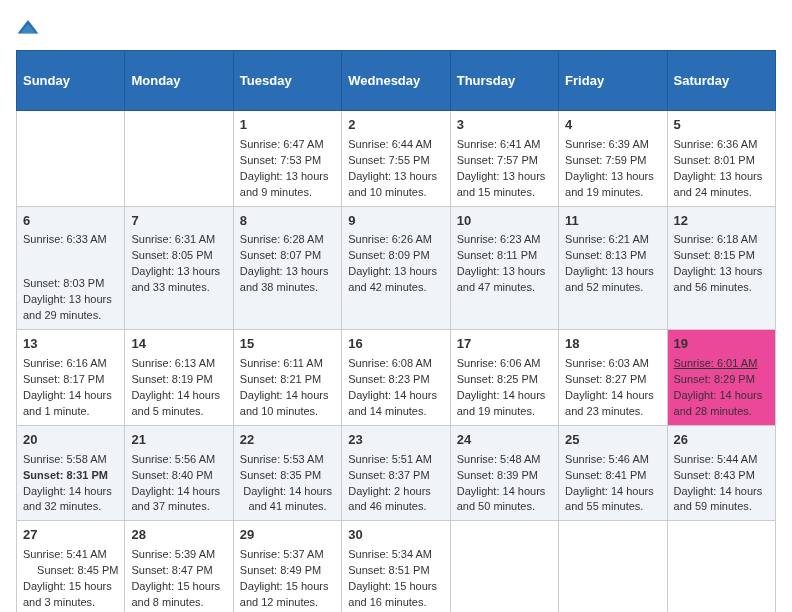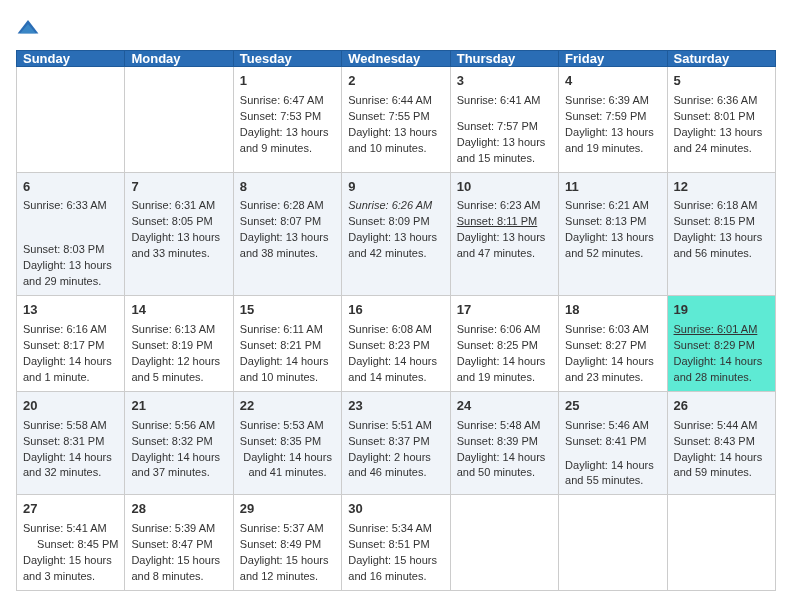--- a/index.html
+++ b/index.html
@@ -50,21 +50,21 @@
     table {
       width: 100%;
       border-collapse: collapse;
       border: 1px solid #ccc;
     }
     th {
       background-color: #2a6db5;
       color: #fff;
       font-size: 13px;
       font-weight: bold;
-      padding: 0 6px;
+      padding: 22px 6px;
       text-align: left;
       border: 1px solid #1e5a9a;
     }
     td {
       vertical-align: top;
       border: 1px solid #ccc;
       padding: 5px 6px;
       font-size: 11px;
       color: #333;
       line-height: 1.45;
@@ -133,21 +133,21 @@
         </td>
         <td style="background-color: rgb(255, 255, 255);">
           <span class="day-number">2</span>
           <span style="display: block;">Sunrise: 6:44 AM</span>
           <span style="display: block;">Sunset: 7:55 PM</span>
           <span style="display: block;">Daylight: 13 hours and 10 minutes.</span>
         </td>
         <td style="background-color: rgb(255, 255, 255);">
           <span class="day-number">3</span>
           <span style="display: block;">Sunrise: 6:41 AM</span>
-          <span style="display: block; margin-top: 10px;">Sunset: 7:57 PM</span>
+          <span style="display: block;">Sunset: 7:57 PM</span>
           <span style="display: block;">Daylight: 13 hours and 15 minutes.</span>
         </td>
         <td style="background-color: rgb(255, 255, 255);">
           <span class="day-number">4</span>
           <span style="display: block;">Sunrise: 6:39 AM</span>
           <span style="display: block;">Sunset: 7:59 PM</span>
           <span style="display: block;">Daylight: 13 hours and 19 minutes.</span>
         </td>
         <td style="background-color: rgb(255, 255, 255);">
           <span class="day-number">5</span>
@@ -170,28 +170,28 @@
           <span style="display: block;">Daylight: 13 hours and 33 minutes.</span>
         </td>
         <td style="background-color: rgb(240, 244, 249);">
           <span class="day-number">8</span>
           <span style="display: block;">Sunrise: 6:28 AM</span>
           <span style="display: block;">Sunset: 8:07 PM</span>
           <span style="display: block;">Daylight: 13 hours and 38 minutes.</span>
         </td>
         <td style="background-color: rgb(240, 244, 249);">
           <span class="day-number">9</span>
-          <span style="display: block; font-style: italic;">Sunrise: 6:26 AM</span>
+          <span style="display: block;">Sunrise: 6:26 AM</span>
           <span style="display: block;">Sunset: 8:09 PM</span>
           <span style="display: block;">Daylight: 13 hours and 42 minutes.</span>
         </td>
         <td style="background-color: rgb(240, 244, 249);">
           <span class="day-number">10</span>
           <span style="display: block;">Sunrise: 6:23 AM</span>
-          <span style="display: block; text-decoration: underline;">Sunset: 8:11 PM</span>
+          <span style="display: block;">Sunset: 8:11 PM</span>
           <span style="display: block;">Daylight: 13 hours and 47 minutes.</span>
         </td>
         <td style="background-color: rgb(240, 244, 249);">
           <span class="day-number">11</span>
           <span style="display: block;">Sunrise: 6:21 AM</span>
           <span style="display: block;">Sunset: 8:13 PM</span>
           <span style="display: block;">Daylight: 13 hours and 52 minutes.</span>
         </td>
         <td style="background-color: rgb(240, 244, 249);">
           <span class="day-number">12</span>
@@ -204,21 +204,21 @@
         <td style="background-color: rgb(255, 255, 255);">
           <span class="day-number">13</span>
           <span style="display: block;">Sunrise: 6:16 AM</span>
           <span style="display: block;">Sunset: 8:17 PM</span>
           <span style="display: block;">Daylight: 14 hours and 1 minute.</span>
         </td>
         <td style="background-color: rgb(255, 255, 255);">
           <span class="day-number">14</span>
           <span style="display: block;">Sunrise: 6:13 AM</span>
           <span style="display: block;">Sunset: 8:19 PM</span>
-          <span style="display: block;">Daylight: 12 hours and 5 minutes.</span>
+          <span style="display: block;">Daylight: 14 hours and 5 minutes.</span>
         </td>
         <td style="background-color: rgb(255, 255, 255);">
           <span class="day-number">15</span>
           <span style="display: block;">Sunrise: 6:11 AM</span>
           <span style="display: block;">Sunset: 8:21 PM</span>
           <span style="display: block;">Daylight: 14 hours and 10 minutes.</span>
         </td>
         <td style="background-color: rgb(255, 255, 255);">
           <span class="day-number">16</span>
           <span style="display: block;">Sunrise: 6:08 AM</span>
@@ -230,38 +230,38 @@
           <span style="display: block;">Sunrise: 6:06 AM</span>
           <span style="display: block;">Sunset: 8:25 PM</span>
           <span style="display: block;">Daylight: 14 hours and 19 minutes.</span>
         </td>
         <td style="background-color: rgb(255, 255, 255);">
           <span class="day-number">18</span>
           <span style="display: block;">Sunrise: 6:03 AM</span>
           <span style="display: block;">Sunset: 8:27 PM</span>
           <span style="display: block;">Daylight: 14 hours and 23 minutes.</span>
         </td>
-        <td style="background-color: #5eead4;">
+        <td style="background-color: #ec4899;">
           <span class="day-number">19</span>
           <span style="display: block; text-decoration: underline;">Sunrise: 6:01 AM</span>
           <span style="display: block;">Sunset: 8:29 PM</span>
           <span style="display: block;">Daylight: 14 hours and 28 minutes.</span>
         </td>
       </tr>
       <tr>
         <td style="background-color: rgb(240, 244, 249);">
           <span class="day-number">20</span>
           <span style="display: block;">Sunrise: 5:58 AM</span>
-          <span style="display: block;">Sunset: 8:31 PM</span>
+          <span style="display: block; font-weight: bold;">Sunset: 8:31 PM</span>
           <span style="display: block;">Daylight: 14 hours and 32 minutes.</span>
         </td>
         <td style="background-color: rgb(240, 244, 249);">
           <span class="day-number">21</span>
           <span style="display: block;">Sunrise: 5:56 AM</span>
-          <span style="display: block;">Sunset: 8:32 PM</span>
+          <span style="display: block;">Sunset: 8:40 PM</span>
           <span style="display: block;">Daylight: 14 hours and 37 minutes.</span>
         </td>
         <td style="background-color: rgb(240, 244, 249);">
           <span class="day-number">22</span>
           <span style="display: block;">Sunrise: 5:53 AM</span>
           <span style="display: block;">Sunset: 8:35 PM</span>
           <span style="display: block; text-align: center;">Daylight: 14 hours and 41 minutes.</span>
         </td>
         <td style="background-color: rgb(240, 244, 249);">
           <span class="day-number">23</span>
@@ -272,21 +272,21 @@
         <td style="background-color: rgb(240, 244, 249);">
           <span class="day-number">24</span>
           <span style="display: block;">Sunrise: 5:48 AM</span>
           <span style="display: block;">Sunset: 8:39 PM</span>
           <span style="display: block;">Daylight: 14 hours and 50 minutes.</span>
         </td>
         <td style="background-color: rgb(240, 244, 249);">
           <span class="day-number">25</span>
           <span style="display: block;">Sunrise: 5:46 AM</span>
           <span style="display: block;">Sunset: 8:41 PM</span>
-          <span style="display: block; margin-top: 8px;">Daylight: 14 hours and 55 minutes.</span>
+          <span style="display: block;">Daylight: 14 hours and 55 minutes.</span>
         </td>
         <td style="background-color: rgb(240, 244, 249);">
           <span class="day-number">26</span>
           <span style="display: block;">Sunrise: 5:44 AM</span>
           <span style="display: block;">Sunset: 8:43 PM</span>
           <span style="display: block;">Daylight: 14 hours and 59 minutes.</span>
         </td>
       </tr>
       <tr>
         <td style="background-color: rgb(255, 255, 255);">

